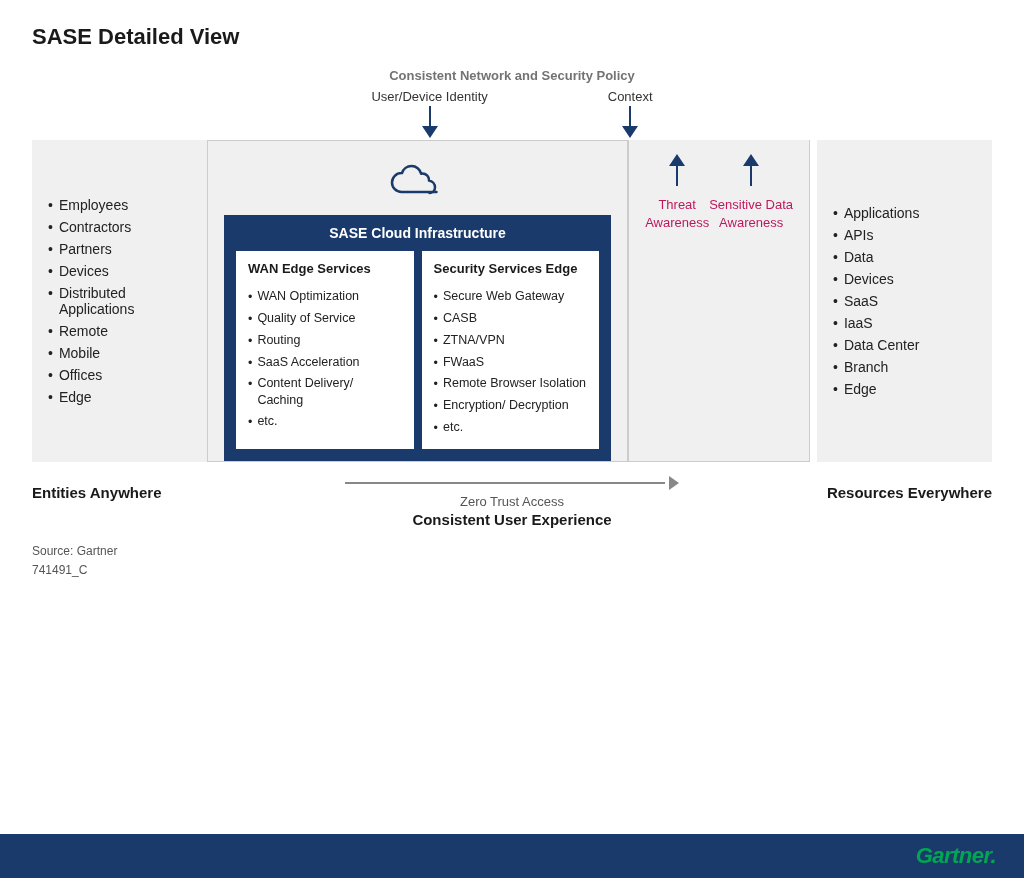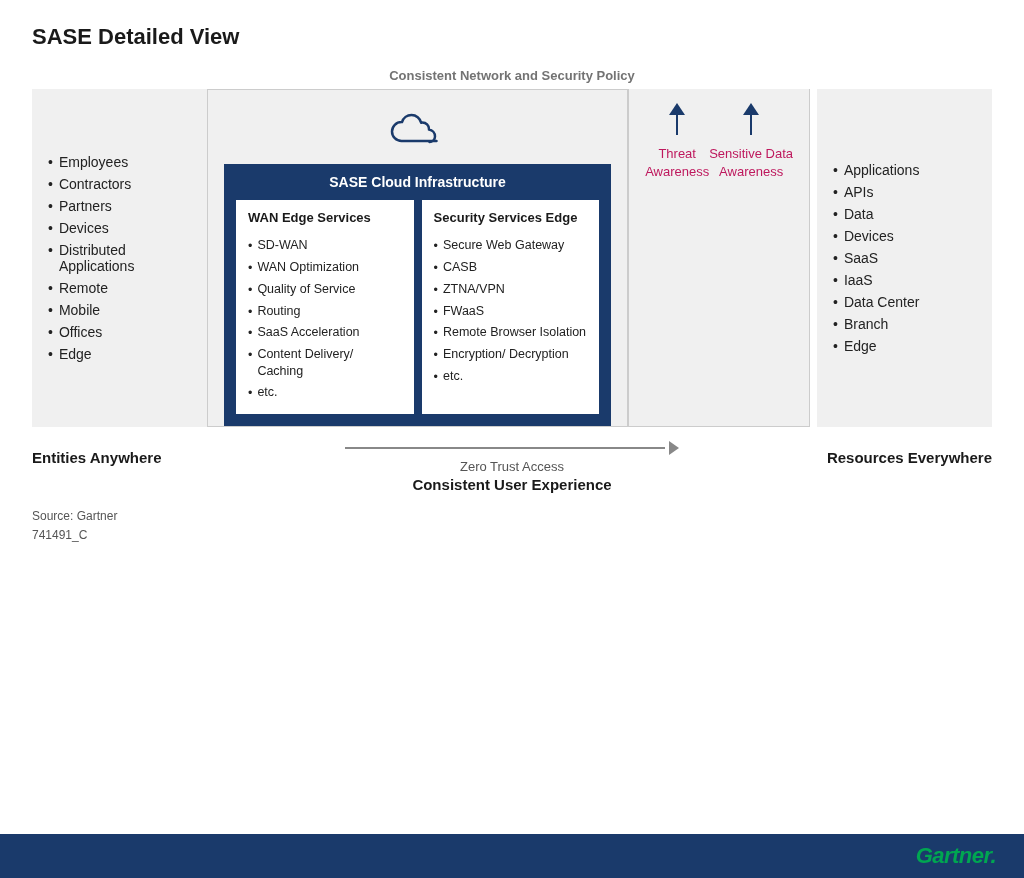--- a/index.html
+++ b/index.html
@@ -368,20 +368,36 @@
 <body>
 
 <div class="main-container">
 
   <div class="page-title">SASE Detailed View</div>
 
   <div class="diagram-area">
 
     <div class="top-policy-label">Consistent Network and Security Policy</div>
 
+    <div class="arrow-row-top">
+      <div class="arrow-label">
+        <span>User/Device Identity</span>
+        <div class="arrow-with-line-down">
+          <div class="arrow-line-down"></div>
+          <div class="arrow-down"></div>
+        </div>
+      </div>
+      <div class="arrow-label">
+        <span>Context</span>
+        <div class="arrow-with-line-down">
+          <div class="arrow-line-down"></div>
+          <div class="arrow-down"></div>
+        </div>
+      </div>
+    </div>
 
     <div class="three-col">
 
       <div class="left-sidebar">
         <ul class="sidebar-list">
           <li>
               <span>Employees</span>
             </li>
           <li>
               <span>Contractors</span>
@@ -424,23 +440,20 @@
           </div>
 
           <div class="sase-box" style="width:100%;">
             <div class="sase-box-title">SASE Cloud Infrastructure</div>
             <div class="sase-two-col">
 
               <div class="sase-panel">
                 <div class="sase-panel-title">WAN Edge Services</div>
                 <ul>
                   <li>
-                      <span>SD-WAN</span>
-                    </li>
-                  <li>
                       <span>WAN Optimization</span>
                     </li>
                   <li>
                       <span>Quality of Service</span>
                     </li>
                   <li>
                       <span>Routing</span>
                     </li>
                   <li>
                       <span>SaaS Acceleration</span>

